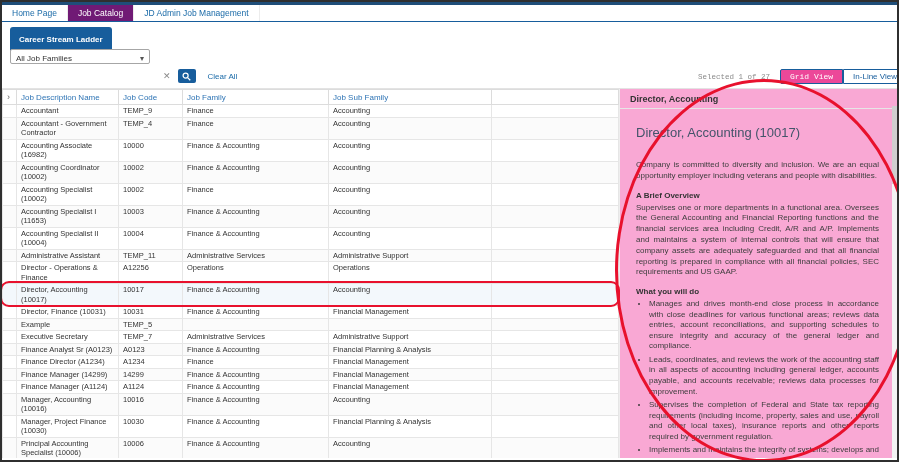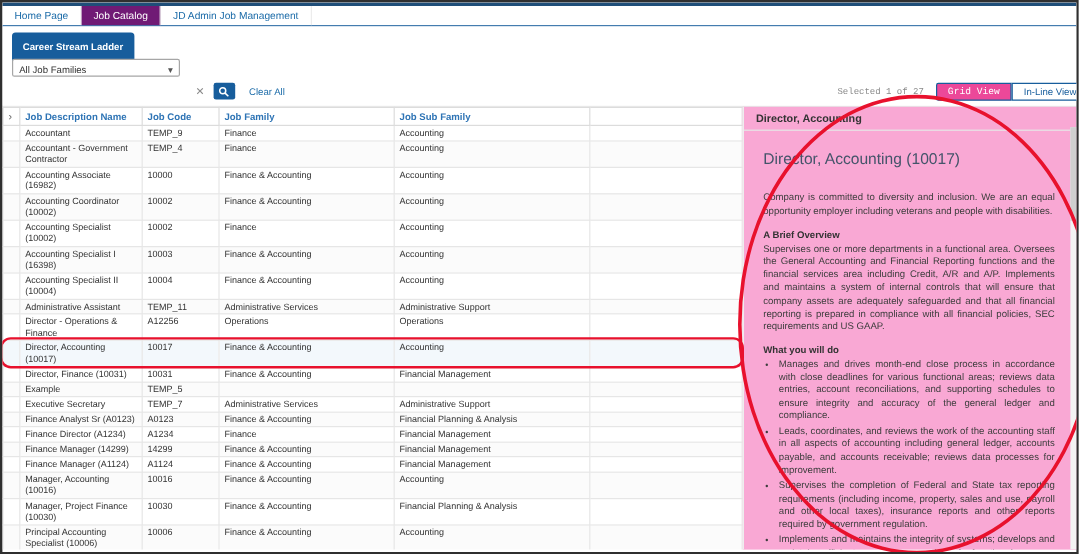--- a/index.html
+++ b/index.html
@@ -39,21 +39,21 @@
   .right-tools { position:absolute; top:47px; right:-10px; display:flex; align-items:center; white-space:nowrap; }
   .selected-status { color:#8a8a8a; font-size:7.5px; margin-right:10px;font-family:Liberation Mono, monospace; }
   .btn-view { font-size:8px; padding:2px 9px; border:1px solid #175d9c; cursor:pointer; font-family:"Liberation Sans", sans-serif; }
   .btn-view.active { background:#ec4899; color:#fff; border-radius:2px 0 0 2px;font-family:Liberation Mono, monospace; }
   .btn-view.inactive { background:#fff; color:#175d9c; border-radius:0 2px 2px 0; }
 
   .content { display:flex; height:calc(100% - 88px); border-top:1px solid #e3e3e3; }
   .table-pane { width:617px; overflow:hidden; position:relative; }
   table { width:100%; border-collapse:collapse; table-layout:fixed; }
   th {
-    font-size:8px; color:#2e74b5; font-weight:bold; text-align:left;
+    font-size:8px; color:#2e74b5; font-weight:normal; text-align:left;
     border:1px solid #dcdcdc; padding:2px 4px; background:#fff; height:13px; cursor:pointer;
   }
   td {
     font-size:7.5px; color:#333; border:1px solid #e6e6e6; padding:1px 4px;
     vertical-align:top; line-height:9.5px; overflow:hidden;
   }
   tbody tr { cursor:pointer; }
   tbody tr:nth-child(even) td { background:#fbfbfb; }
   tbody tr.selected td { background:#f3f8fc; }
   .chev-head { color:#666; font-size:9px; font-weight:normal; }
@@ -176,21 +176,21 @@
             <tr>
               <td></td>
               <td>Accounting Specialist (10002)</td>
               <td>10002</td>
               <td>Finance</td>
               <td>Accounting</td>
               <td></td>
             </tr>
             <tr>
               <td></td>
-              <td>Accounting Specialist I (16398)</td>
+              <td>Accounting Specialist I (11653)</td>
               <td>10003</td>
               <td>Finance &amp; Accounting</td>
               <td>Accounting</td>
               <td></td>
             </tr>
             <tr>
               <td></td>
               <td>Accounting Specialist II (10004)</td>
               <td>10004</td>
               <td>Finance &amp; Accounting</td>

